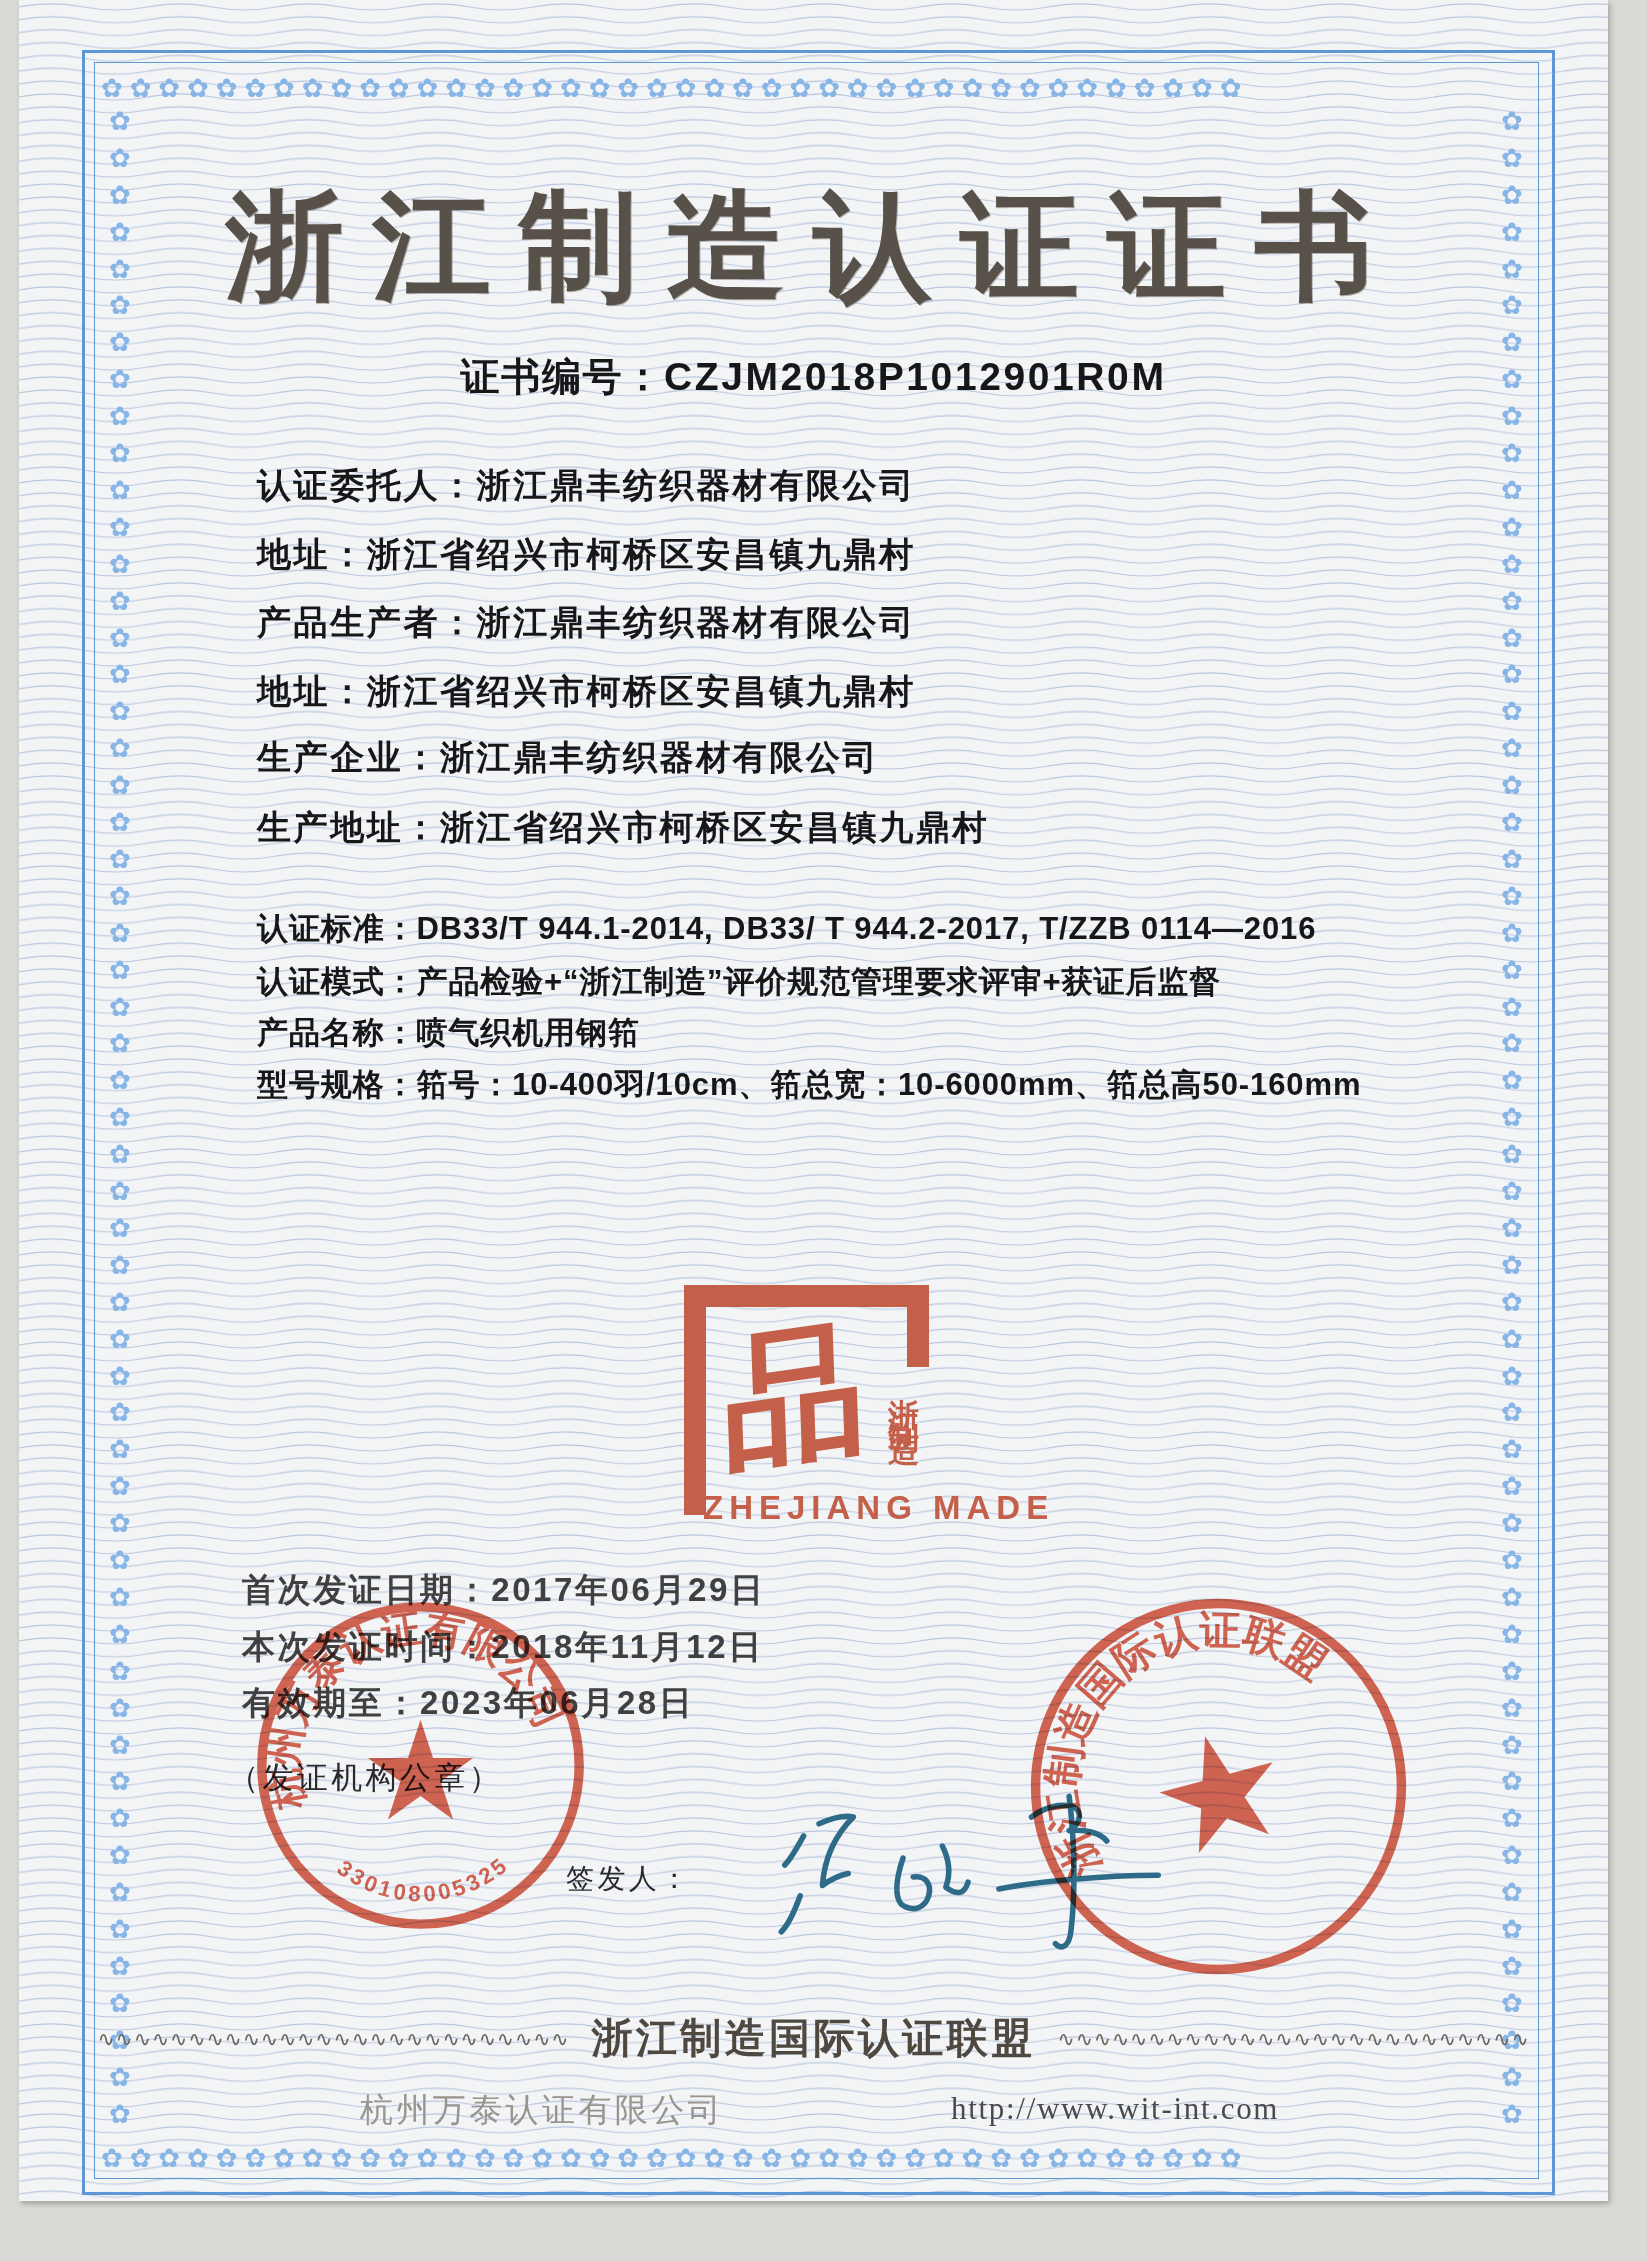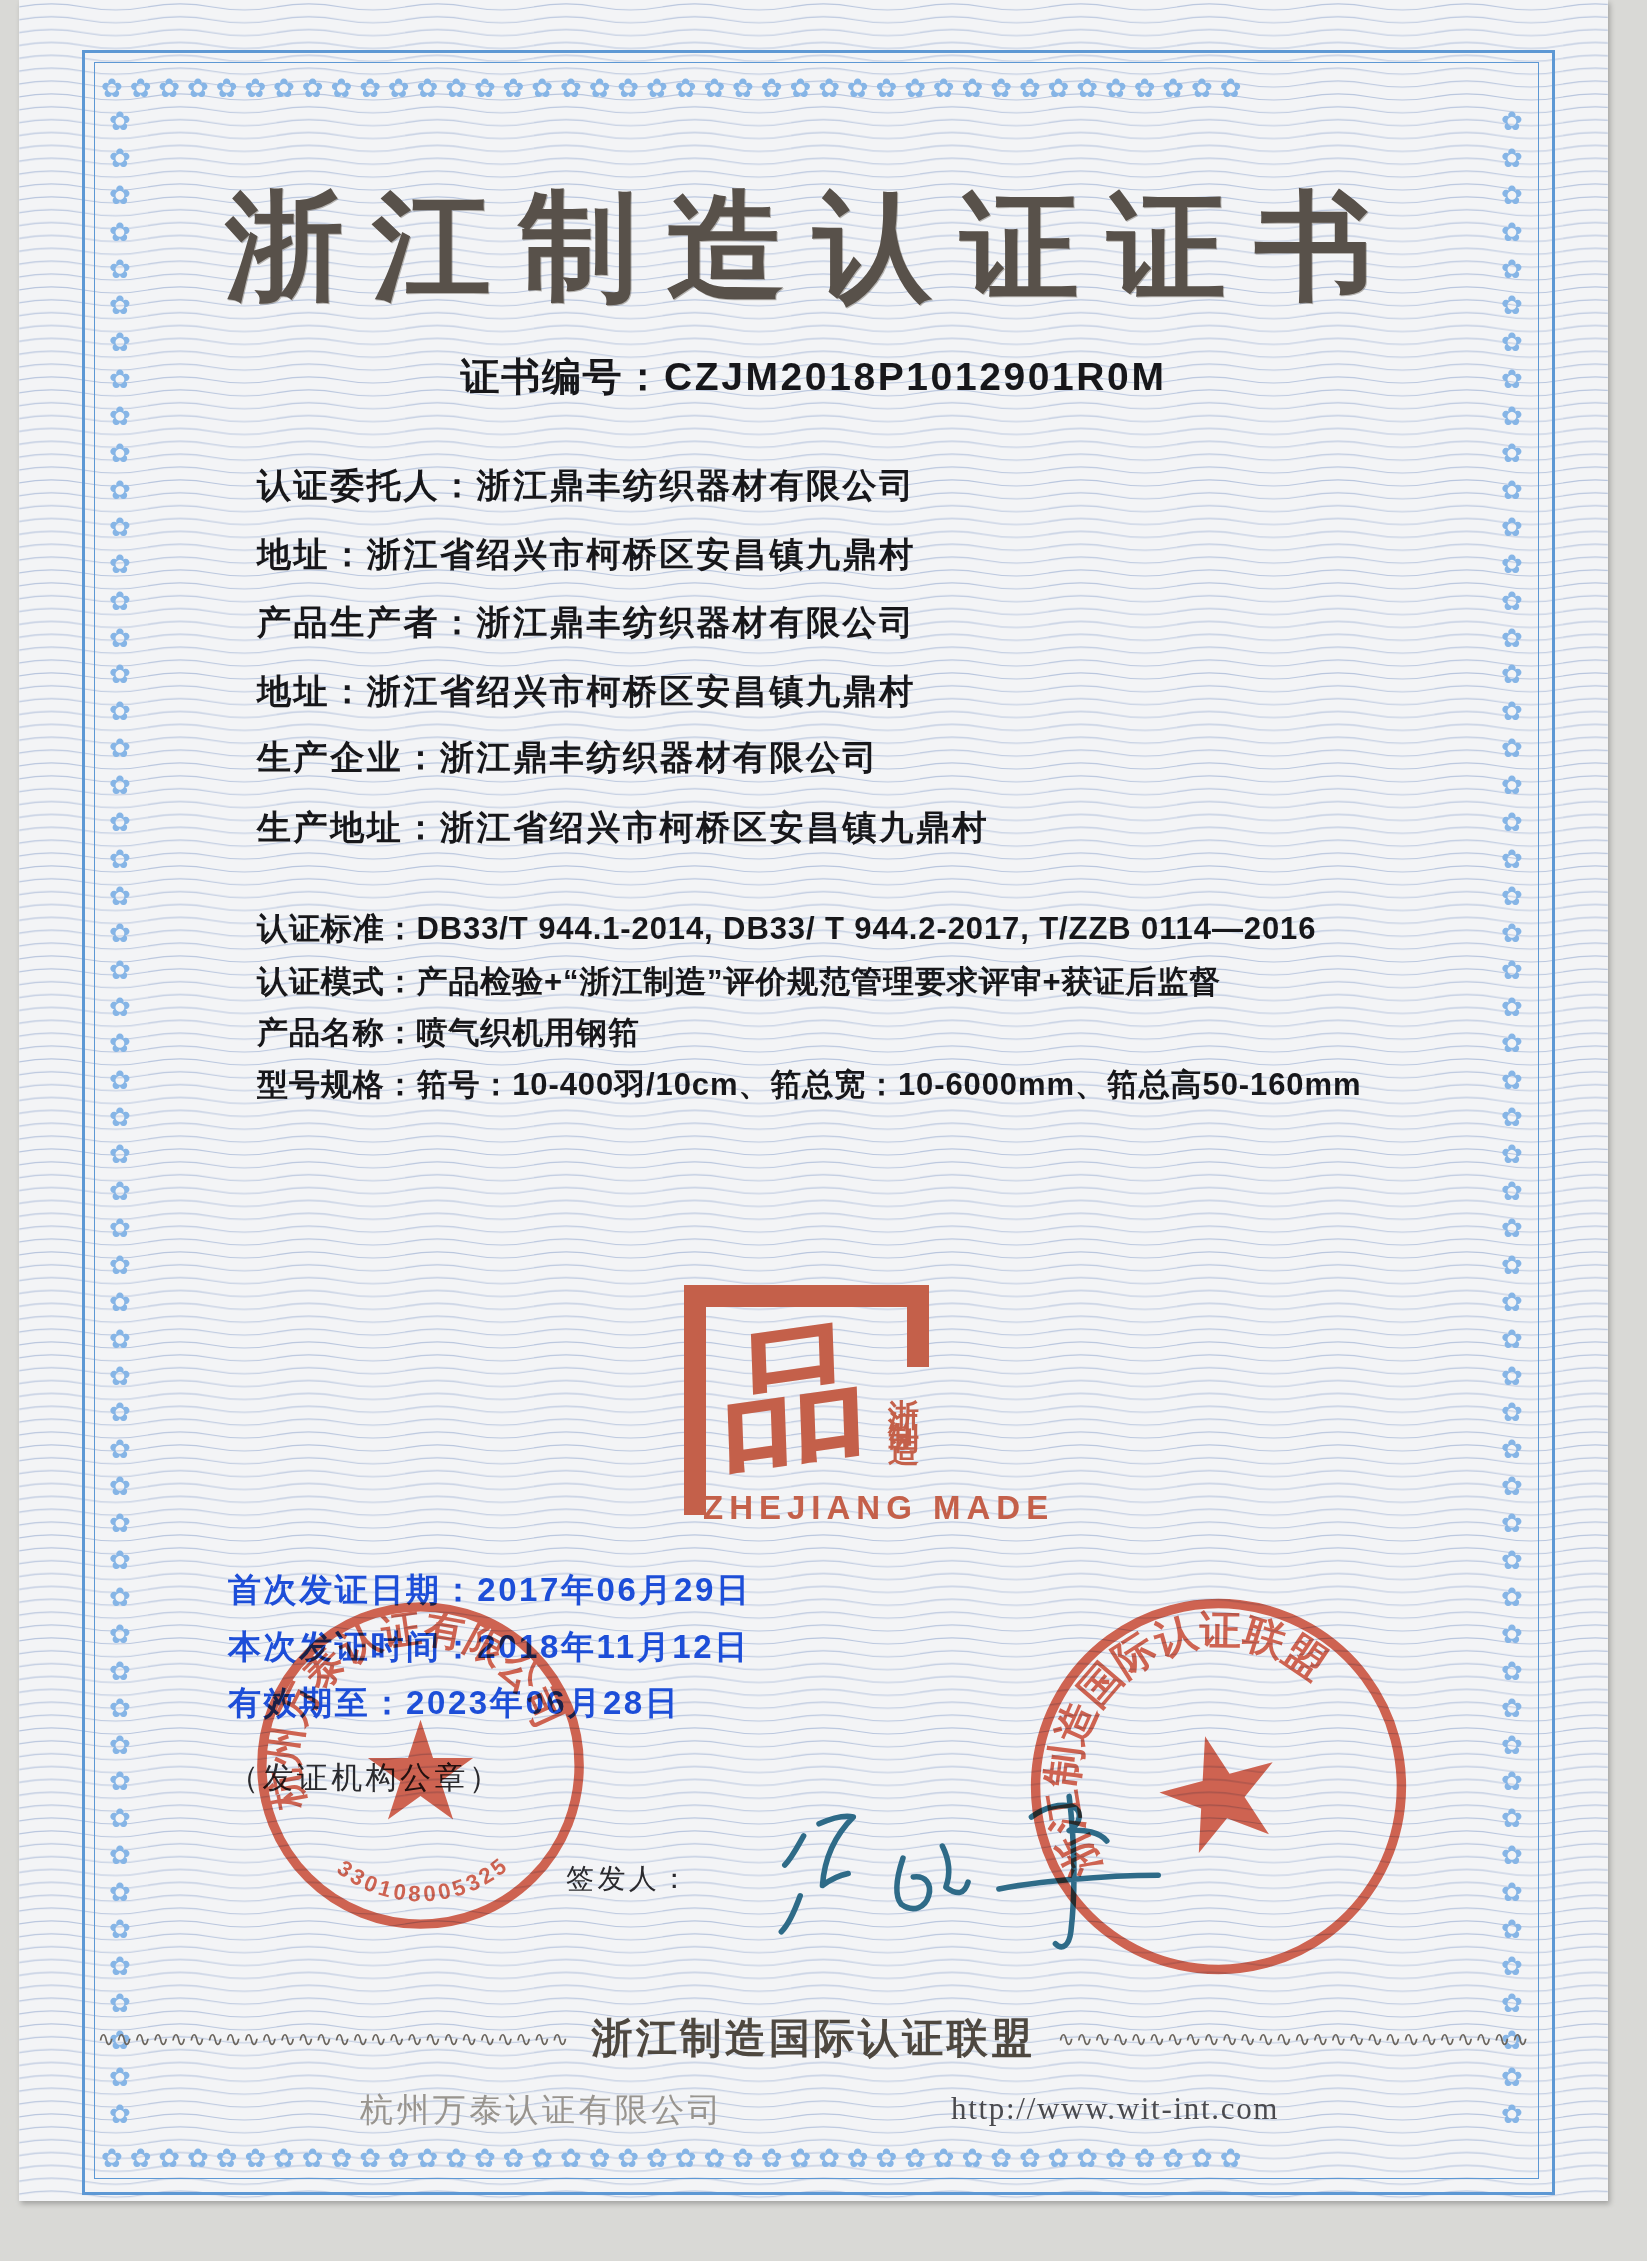--- a/index.html
+++ b/index.html
@@ -46,21 +46,21 @@
   .logo .edge-left{position:absolute;left:0;top:0;width:22px;height:100%;background:#c4604a;}
   .logo .edge-right{position:absolute;right:0;top:0;width:22px;height:82px;background:#c4604a;}
   .logo .mark{
     position:absolute;left:24px;top:15.4px;width:172px;text-align:center;
     font-family:"DejaVu Serif", serif;font-size:144px;font-weight:bold;
     transform:rotate(-8deg) skewX(-6deg);
   }
   .logo .vlabel{position:absolute;right:5.1px;top:89px;writing-mode:vertical-rl;font-size:31px;font-weight:bold;letter-spacing:12px;}
   .logo .caption{position:absolute;left:19px;bottom:-12px;font-size:33px;font-weight:bold;letter-spacing:6px;white-space:nowrap;}
   
-  .daterow{position:absolute;left:209px;font-size:33px;font-weight:bold;color:#1d4ed8;letter-spacing:2.6px;z-index:2;}
+  .daterow{position:absolute;left:223px;font-size:33px;font-weight:bold;color:#404040;letter-spacing:2.6px;z-index:2;}
   .sealnote{position:absolute;left:209px;top:1757px;font-size:31px;color:#2a2a2e;letter-spacing:3.4px;z-index:2;text-align:center;}
   .signer{position:absolute;left:547px;top:1860px;font-size:28px;color:#2a2a2e;letter-spacing:3.4px;z-index:2;}
   .signature{position:absolute;left:755px;top:1769px;z-index:3;}
   
   .stamp{position:absolute;mix-blend-mode:multiply;opacity:.88;z-index:5;}
   .stamp-left{left:230px;top:1594px;}
   .stamp-right{left:1002px;top:1589px;transform:rotate(-15deg);}
   
   .alliance-row{position:absolute;left:0;top:2011px;width:100%;display:flex;align-items:center;justify-content:center;gap:22px;z-index:2;}
   .alliance-row .flourish{color:#6a645c;font-size:20.6px;letter-spacing:0.9px;white-space:nowrap;overflow:hidden;}

